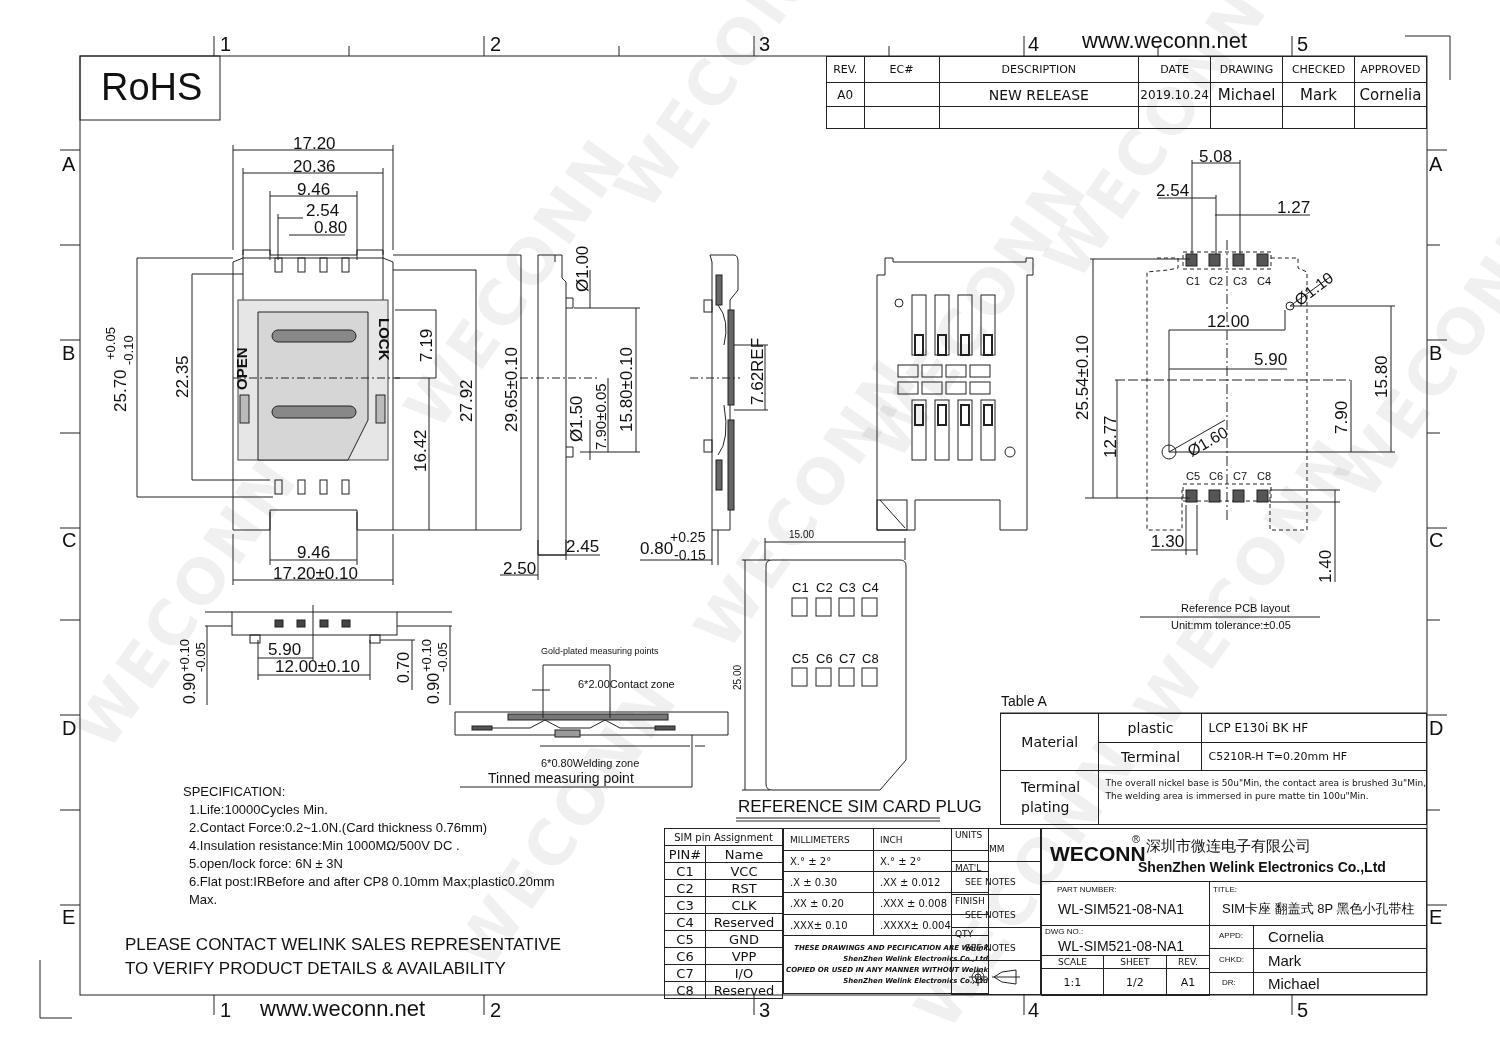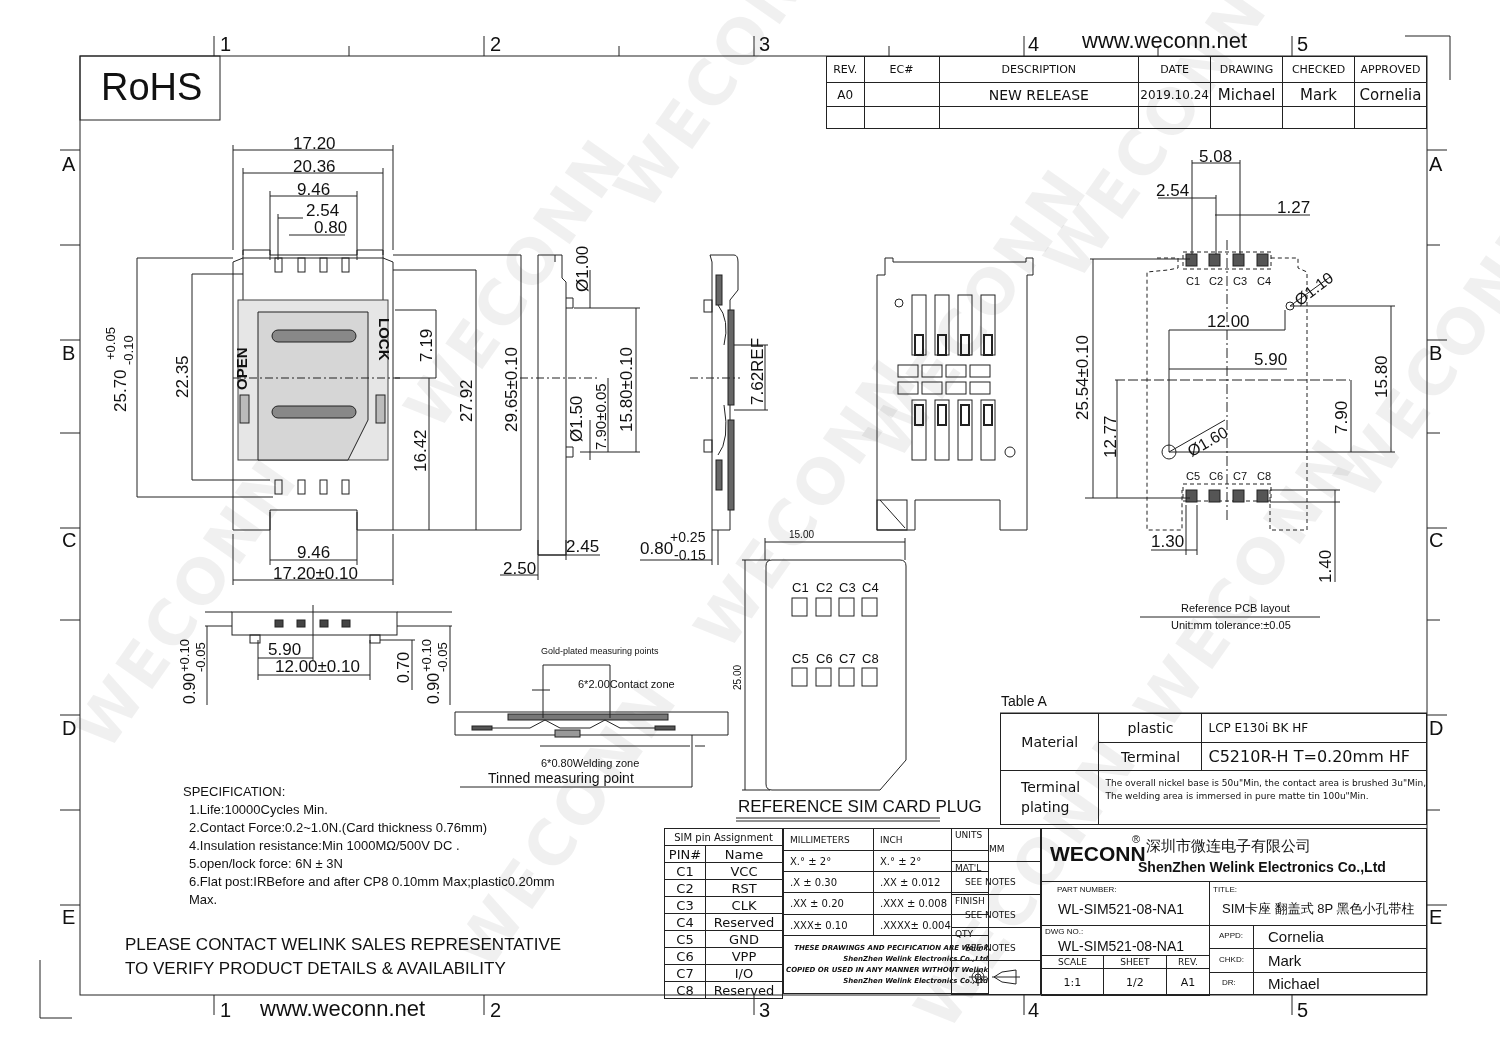--- a/index.html
+++ b/index.html
@@ -462,21 +462,21 @@
 <div class="t" style="left:1001px;top:694px;font-size:14px;">Table A</div>
 <table class="grid" style="left:1000px;top:713px;width:427px;">
   <tbody>
       <tr style="height:29px;">
     <td rowspan="2" style="width:106px;font-size:14px;">Material</td>
     <td style="width:102px;font-size:14px;">plastic</td>
     <td style="text-align:left;padding-left:6px;font-size:12px;">LCP E130i BK HF</td>
   </tr>
   <tr style="height:28px;">
     <td style="font-size:14px;">Terminal</td>
-    <td style="text-align:left;padding-left:6px;font-size:16px;">C5210R-H T=0.20mm HF</td>
+    <td style="text-align:left;padding-left:6px;font-size:11px;">C5210R-H T=0.20mm HF</td>
   </tr>
   <tr style="height:54px;">
     <td style="font-size:14px;text-align:left;padding-left:20px;line-height:1.4;">
       <div>Terminal</div>
       <div>plating</div>
     </td>
     <td colspan="2" style="text-align:left;padding-left:6px;vertical-align:top;padding-top:6px;font-size:9px;line-height:1.4;">
       <div>The overall nickel base is 50u"Min, the contact area is brushed 3u"Min,</div>
       <div>The welding area is immersed in pure matte tin 100u"Min.</div>
     </td>

